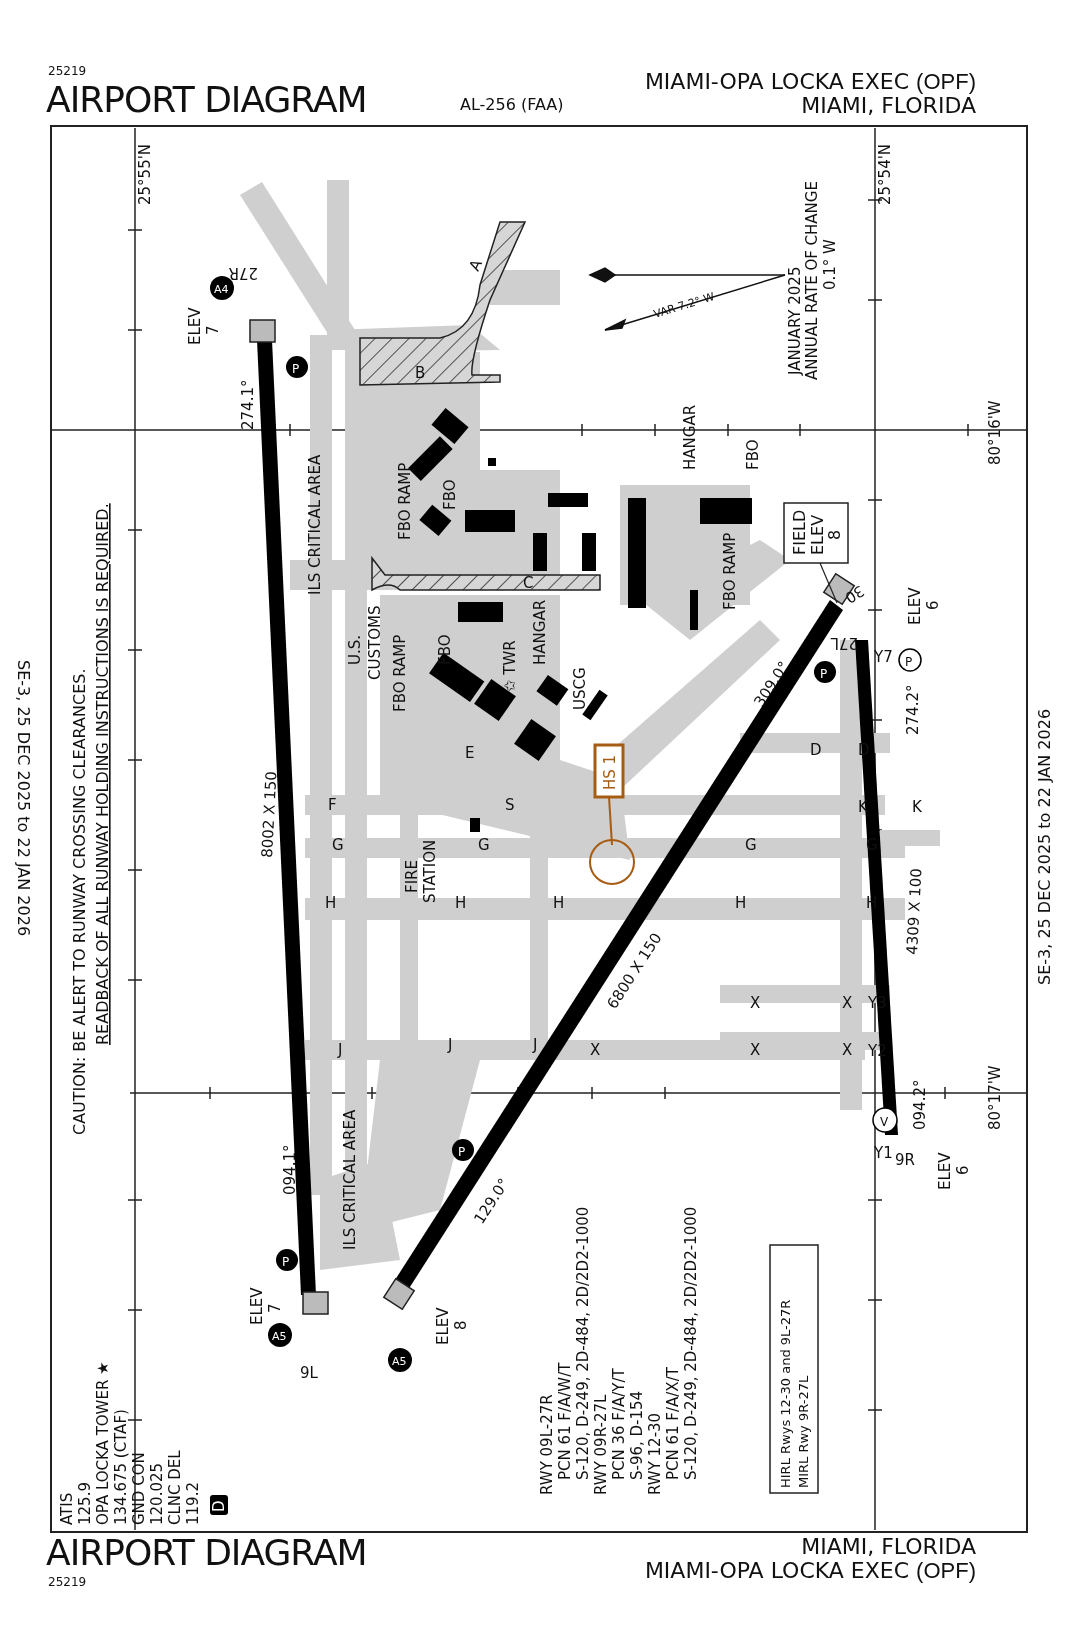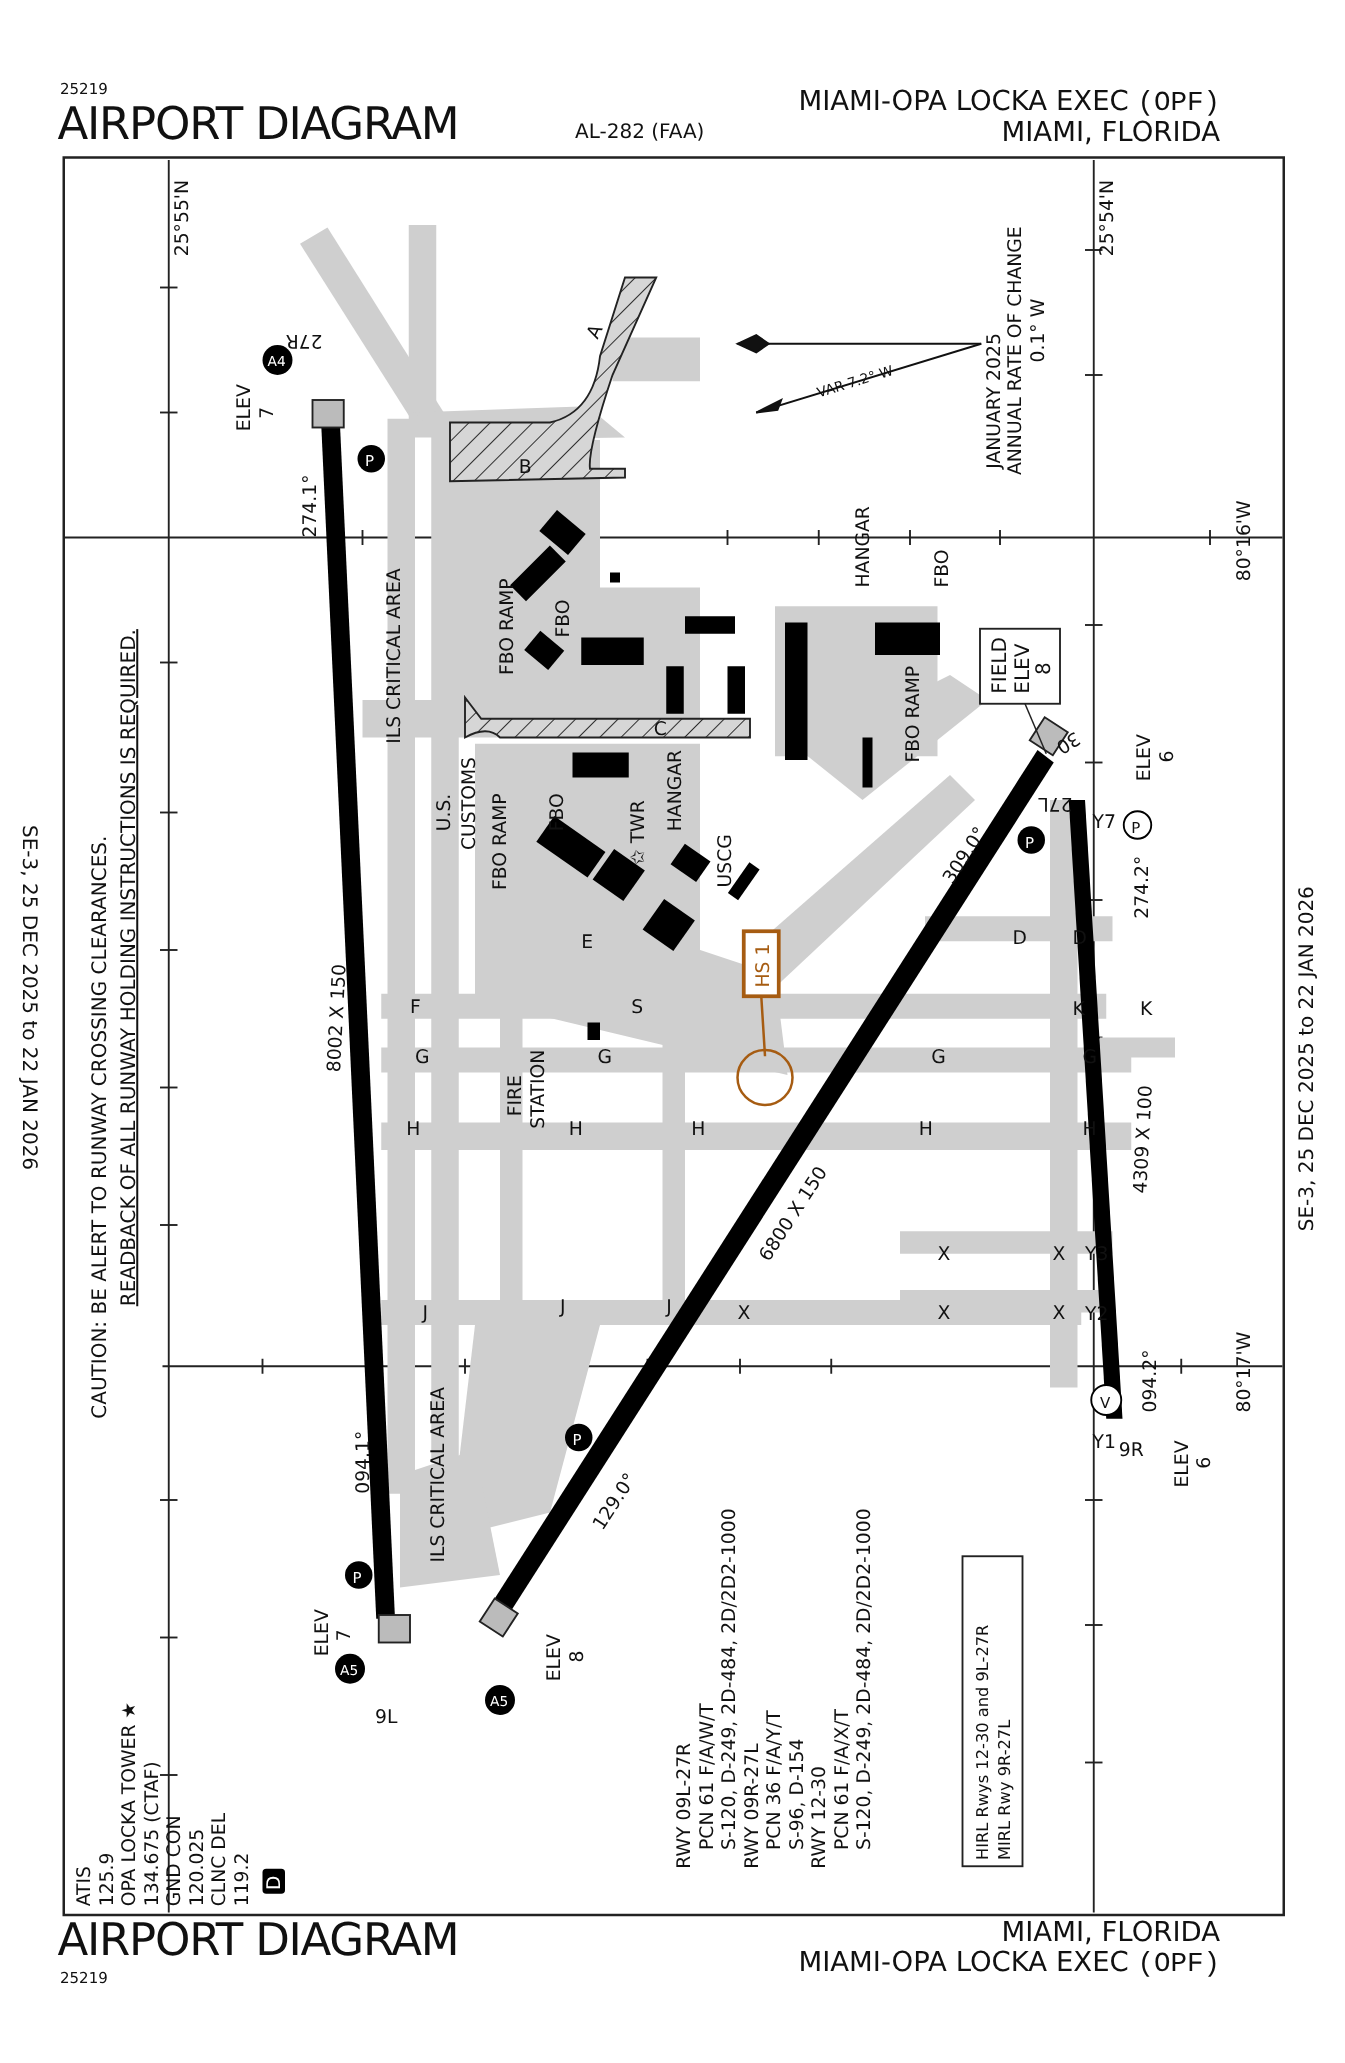--- a/index.html
+++ b/index.html
@@ -1,30 +1,30 @@
 <!DOCTYPE html>
 <html><head>
 <meta charset="utf-8">
 <style>
   html,body{margin:0;padding:0;background:#fff;}
   body{width:1076px;height:1650px;position:relative;overflow:hidden;font-family:"DejaVu Sans","Liberation Sans",sans-serif;color:#111;}
   .abs{position:absolute;}
   .hdr-num{font-size:12px;}
   .hdr-title{font-size:36px;letter-spacing:-1px;line-height:1;}
   .hdr-right{font-size:22px;text-align:right;line-height:1.1;}
-  .hdr-right .code{font-family:Liberation Mono, monospace;}
+  .hdr-right .code{font-family:Liberation Sans, sans-serif;}
   .frame{position:absolute;left:50px;top:125px;width:978px;height:1408px;border:2px solid #222;box-sizing:border-box;}
   svg text{font-family:"DejaVu Sans","Liberation Sans",sans-serif;fill:#111;}
 </style>
 </head>
 <body>
 
 <div class="abs hdr-num" style="left:48px;top:64px;">25219</div>
 <div class="abs hdr-title" style="left:46px;top:82px;">AIRPORT DIAGRAM</div>
-<div class="abs" style="left:460px;top:95px;font-size:16px;">AL-282 (FAA)</div>
+<div class="abs" style="left:460px;top:95px;font-size:16px;">AL-256 (FAA)</div>
 <div class="abs hdr-right" style="right:100px;top:70px;">
   <span>MIAMI-OPA LOCKA EXEC</span>
   <span class="code">(OPF)</span><br>
   <span>MIAMI, FLORIDA</span>
 </div>
 
 <div class="frame"></div>
 
 <svg class="abs" style="left:0;top:0;" width="1076" height="1650" viewBox="0 0 1076 1650">
 

